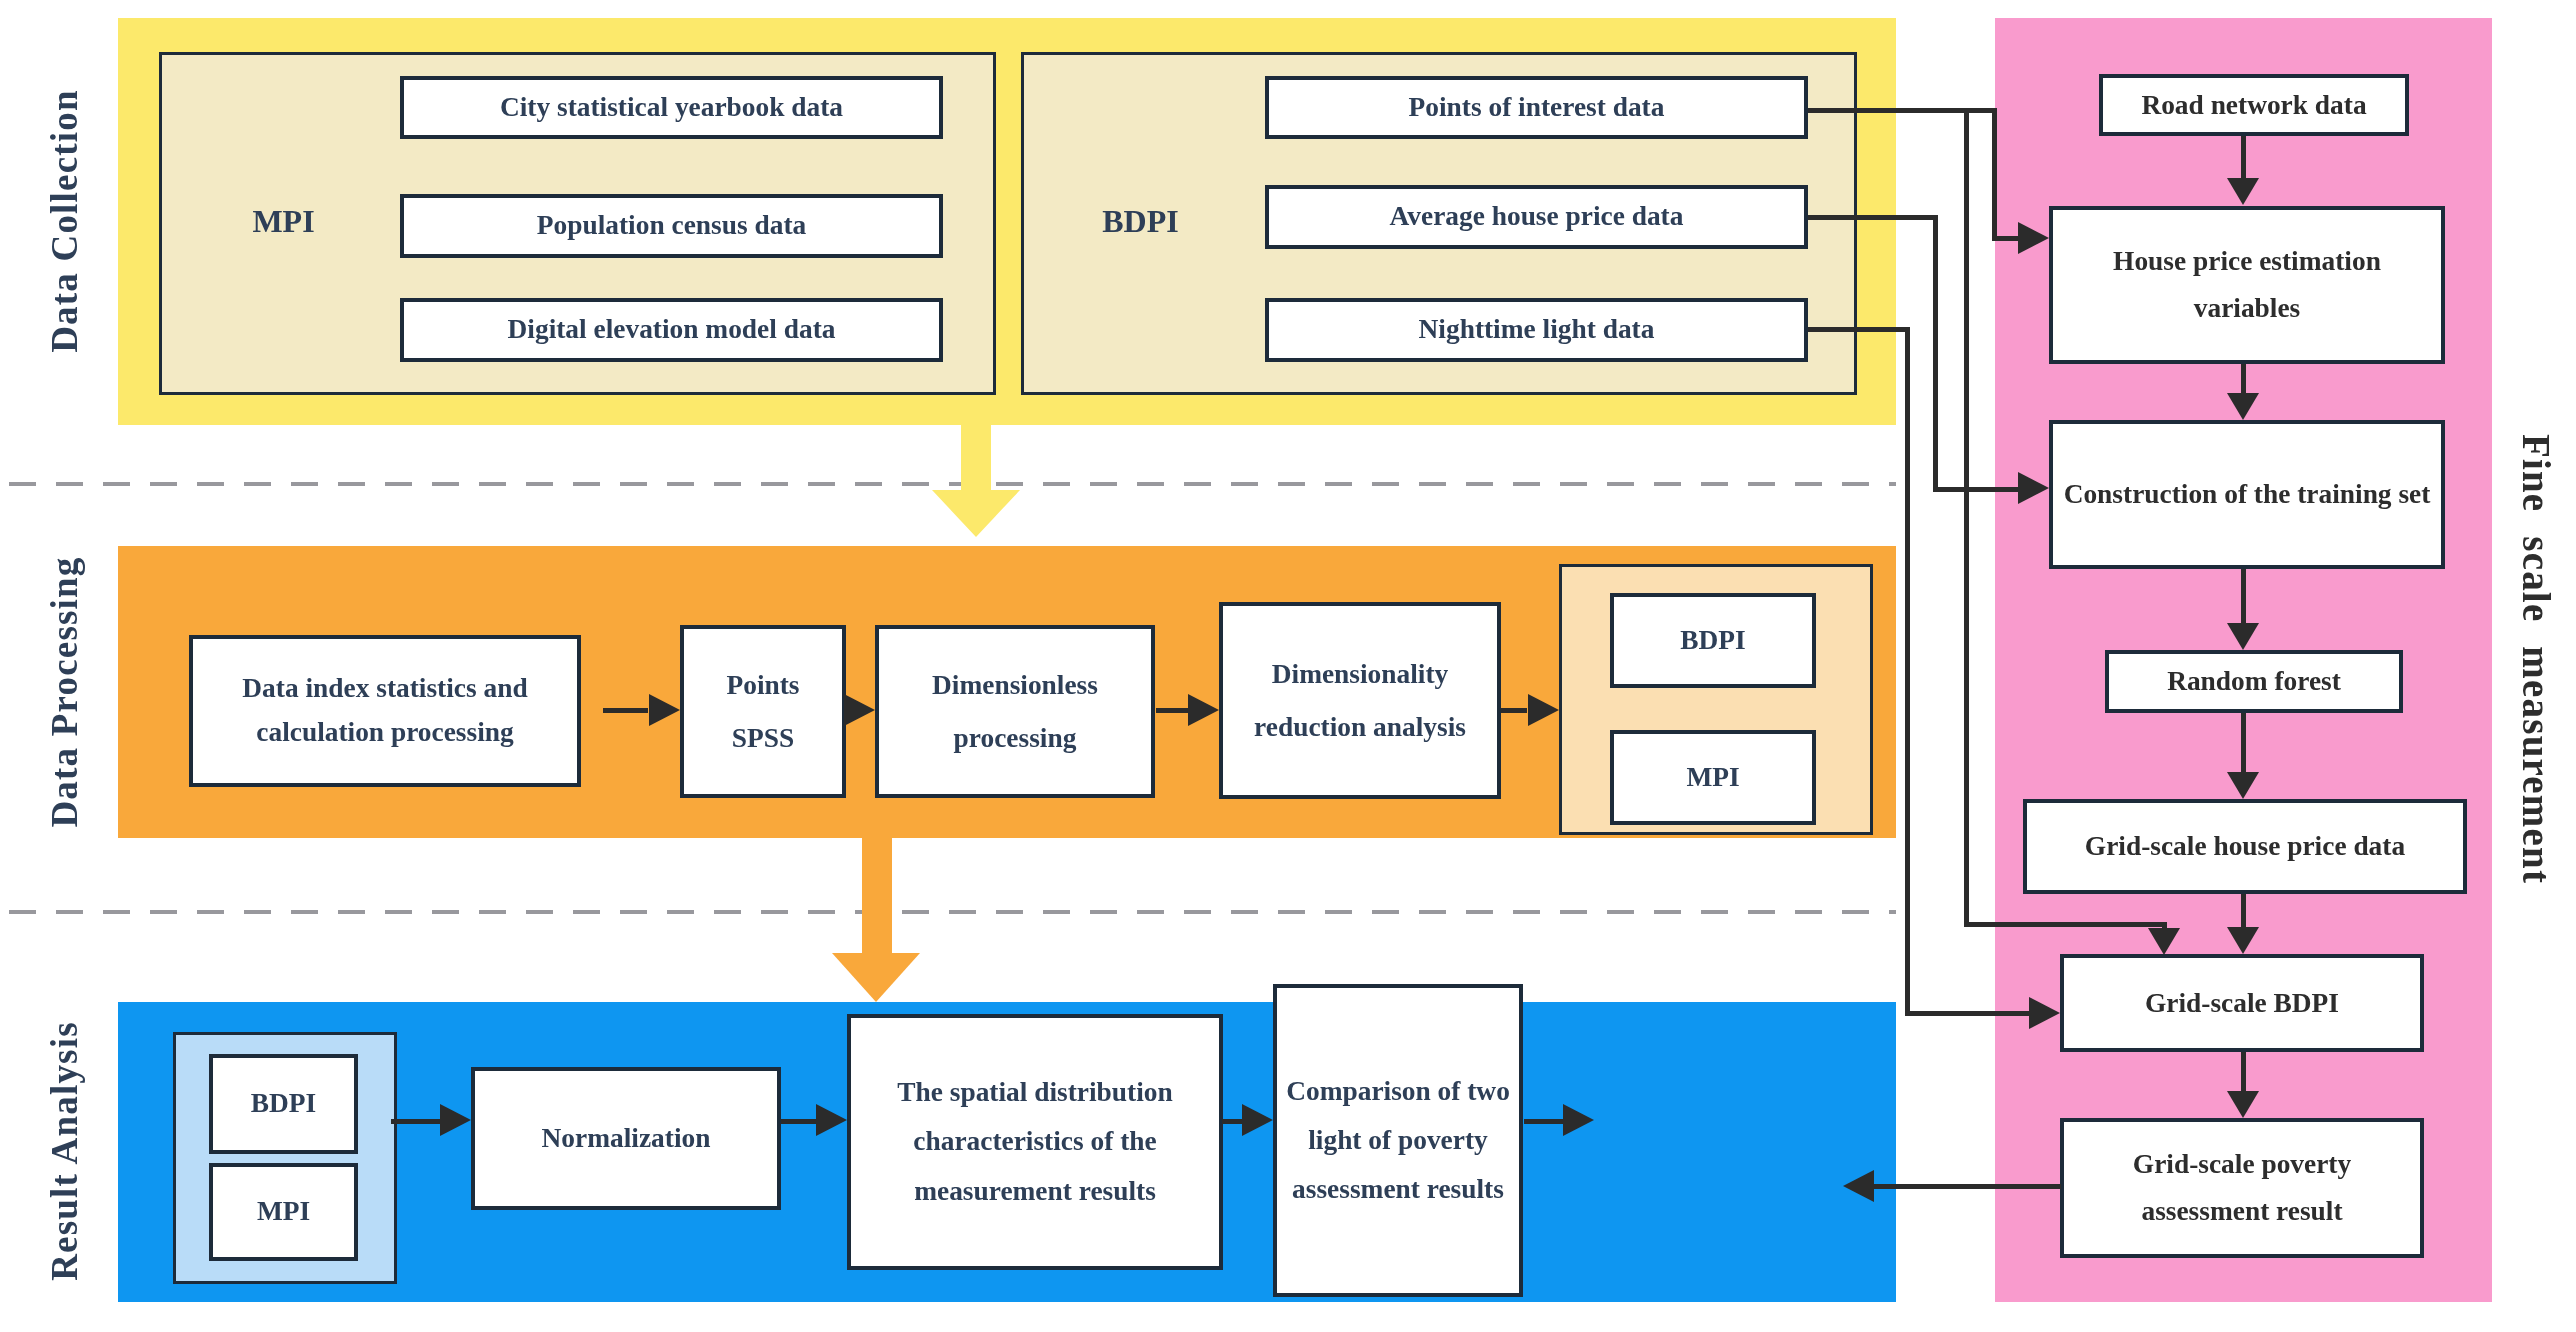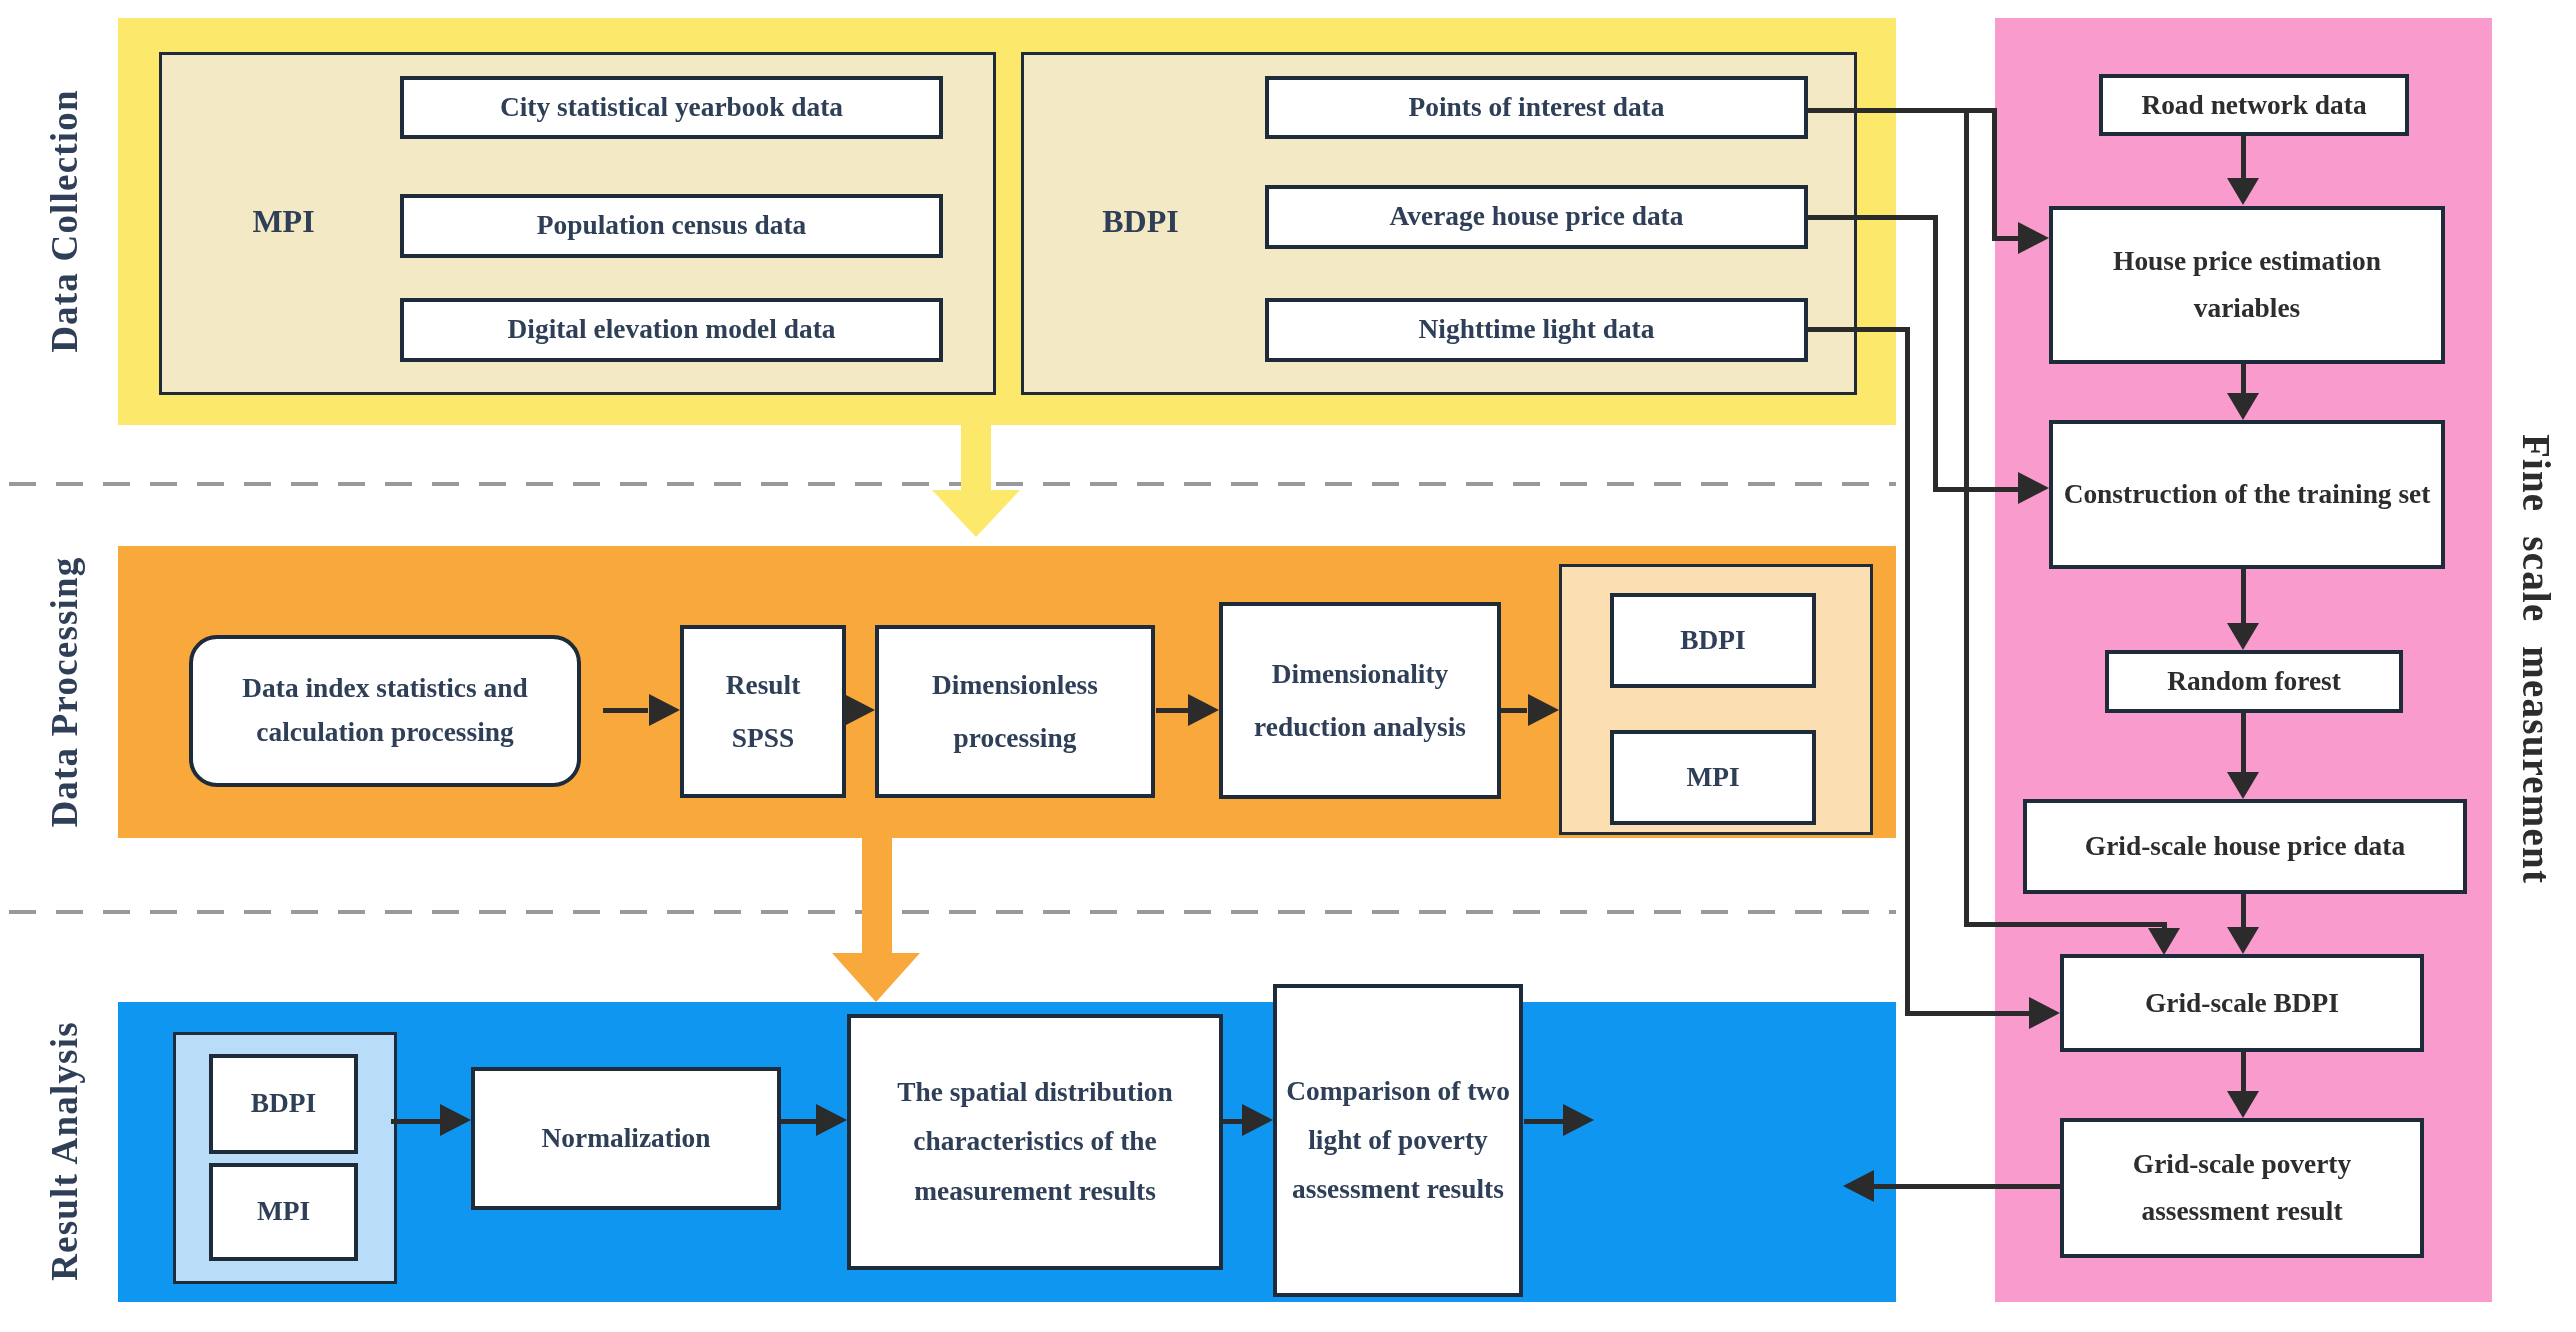--- a/index.html
+++ b/index.html
@@ -55,22 +55,22 @@
 
   <div class="container" style="left:1021px;top:52px;width:830px;height:337px;background:#f3eac5;"></div>
   <div class="grouplabel" style="left:1021px;top:203px;width:239px;">BDPI</div>
   <div class="wbox" style="left:1265px;top:76px;width:543px;height:63px;">Points of interest data</div>
   <div class="wbox" style="left:1265px;top:185px;width:543px;height:64px;">Average house price data</div>
   <div class="wbox" style="left:1265px;top:298px;width:543px;height:64px;">Nighttime light data</div>
 
   <div class="blockstem" style="left:961px;top:425px;width:30px;height:65px;background:#fce96b;"></div>
   <div class="blockheadY" style="left:932px;top:490px;"></div>
 
-  <div class="wbox" style="left:189px;top:635px;width:392px;height:152px;border-radius:28px;">Data index statistics and calculation processing</div>
-  <div class="wbox" style="left:680px;top:625px;width:166px;height:173px;line-height:1.9;">Result SPSS</div>
+  <div class="wbox" style="left:189px;top:635px;width:392px;height:152px;">Data index statistics and calculation processing</div>
+  <div class="wbox" style="left:680px;top:625px;width:166px;height:173px;line-height:1.9;">Points SPSS</div>
   <div class="wbox" style="left:875px;top:625px;width:280px;height:173px;line-height:1.9;">Dimensionless processing</div>
   <div class="wbox" style="left:1219px;top:602px;width:282px;height:197px;line-height:1.9;">Dimensionality reduction analysis</div>
   <div class="container" style="left:1559px;top:564px;width:308px;height:265px;background:#fbdfb2;"></div>
   <div class="wbox" style="left:1610px;top:593px;width:206px;height:95px;">BDPI</div>
   <div class="wbox" style="left:1610px;top:730px;width:206px;height:95px;">MPI</div>
 
   <div class="hline" style="left:603px;top:708px;width:45px;height:4.8px;"></div>
   <div class="arrR" style="left:649px;top:694px;"></div>
   <div class="arrR" style="left:844px;top:694px;"></div>
   <div class="hline" style="left:1156px;top:708px;width:33px;height:4.8px;"></div>

